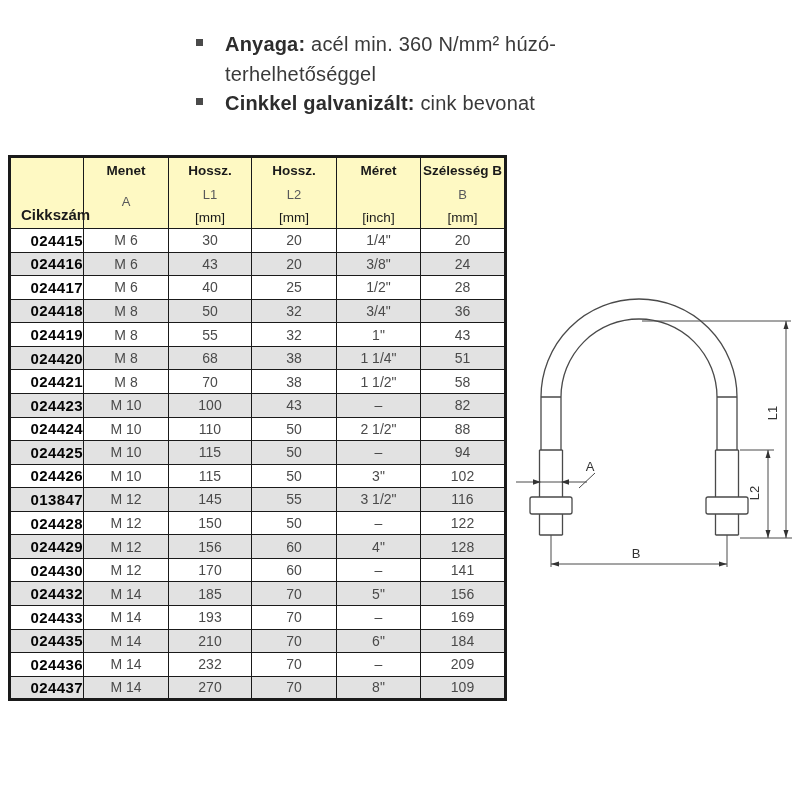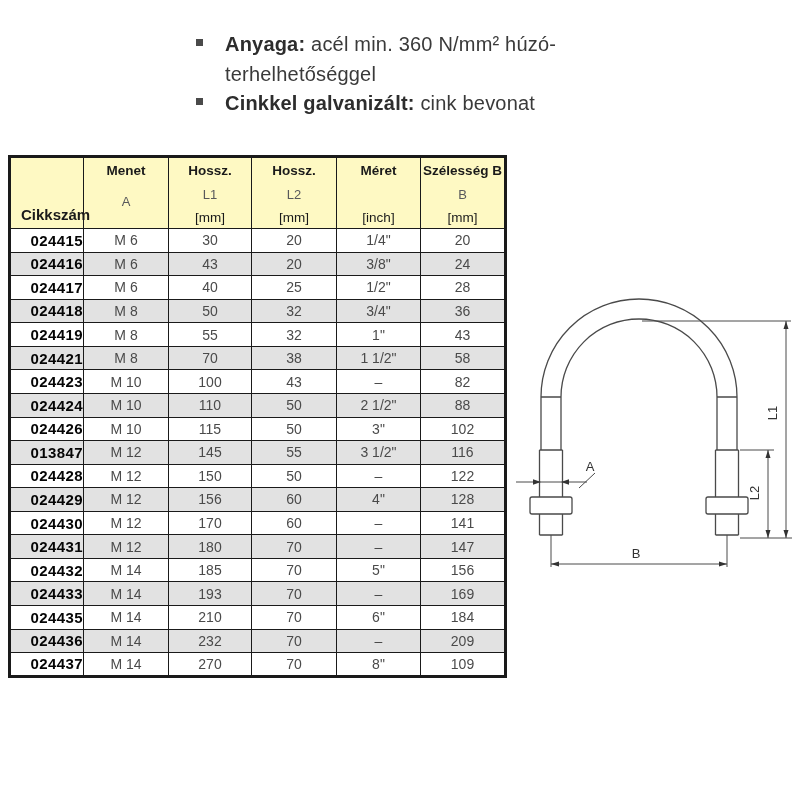--- a/index.html
+++ b/index.html
@@ -144,20 +144,28 @@
         </tr>
         <tr>
           <td class="cik">024419</td>
           <td>M 8</td>
           <td>55</td>
           <td>32</td>
           <td>1"</td>
           <td>43</td>
         </tr>
         <tr>
+          <td class="cik">024420</td>
+          <td>M 8</td>
+          <td>68</td>
+          <td>38</td>
+          <td>1 1/4"</td>
+          <td>51</td>
+        </tr>
+        <tr>
           <td class="cik">024421</td>
           <td>M 8</td>
           <td>70</td>
           <td>38</td>
           <td>1 1/2"</td>
           <td>58</td>
         </tr>
         <tr>
           <td class="cik">024423</td>
           <td>M 10</td>
@@ -166,20 +174,28 @@
           <td>–</td>
           <td>82</td>
         </tr>
         <tr>
           <td class="cik">024424</td>
           <td>M 10</td>
           <td>110</td>
           <td>50</td>
           <td>2 1/2"</td>
           <td>88</td>
+        </tr>
+        <tr>
+          <td class="cik">024425</td>
+          <td>M 10</td>
+          <td>115</td>
+          <td>50</td>
+          <td>–</td>
+          <td>94</td>
         </tr>
         <tr>
           <td class="cik">024426</td>
           <td>M 10</td>
           <td>115</td>
           <td>50</td>
           <td>3"</td>
           <td>102</td>
         </tr>
         <tr>
@@ -206,28 +222,20 @@
           <td>4"</td>
           <td>128</td>
         </tr>
         <tr>
           <td class="cik">024430</td>
           <td>M 12</td>
           <td>170</td>
           <td>60</td>
           <td>–</td>
           <td>141</td>
-        </tr>
-        <tr>
-          <td class="cik">024431</td>
-          <td>M 12</td>
-          <td>180</td>
-          <td>70</td>
-          <td>–</td>
-          <td>147</td>
         </tr>
         <tr>
           <td class="cik">024432</td>
           <td>M 14</td>
           <td>185</td>
           <td>70</td>
           <td>5"</td>
           <td>156</td>
         </tr>
         <tr>

